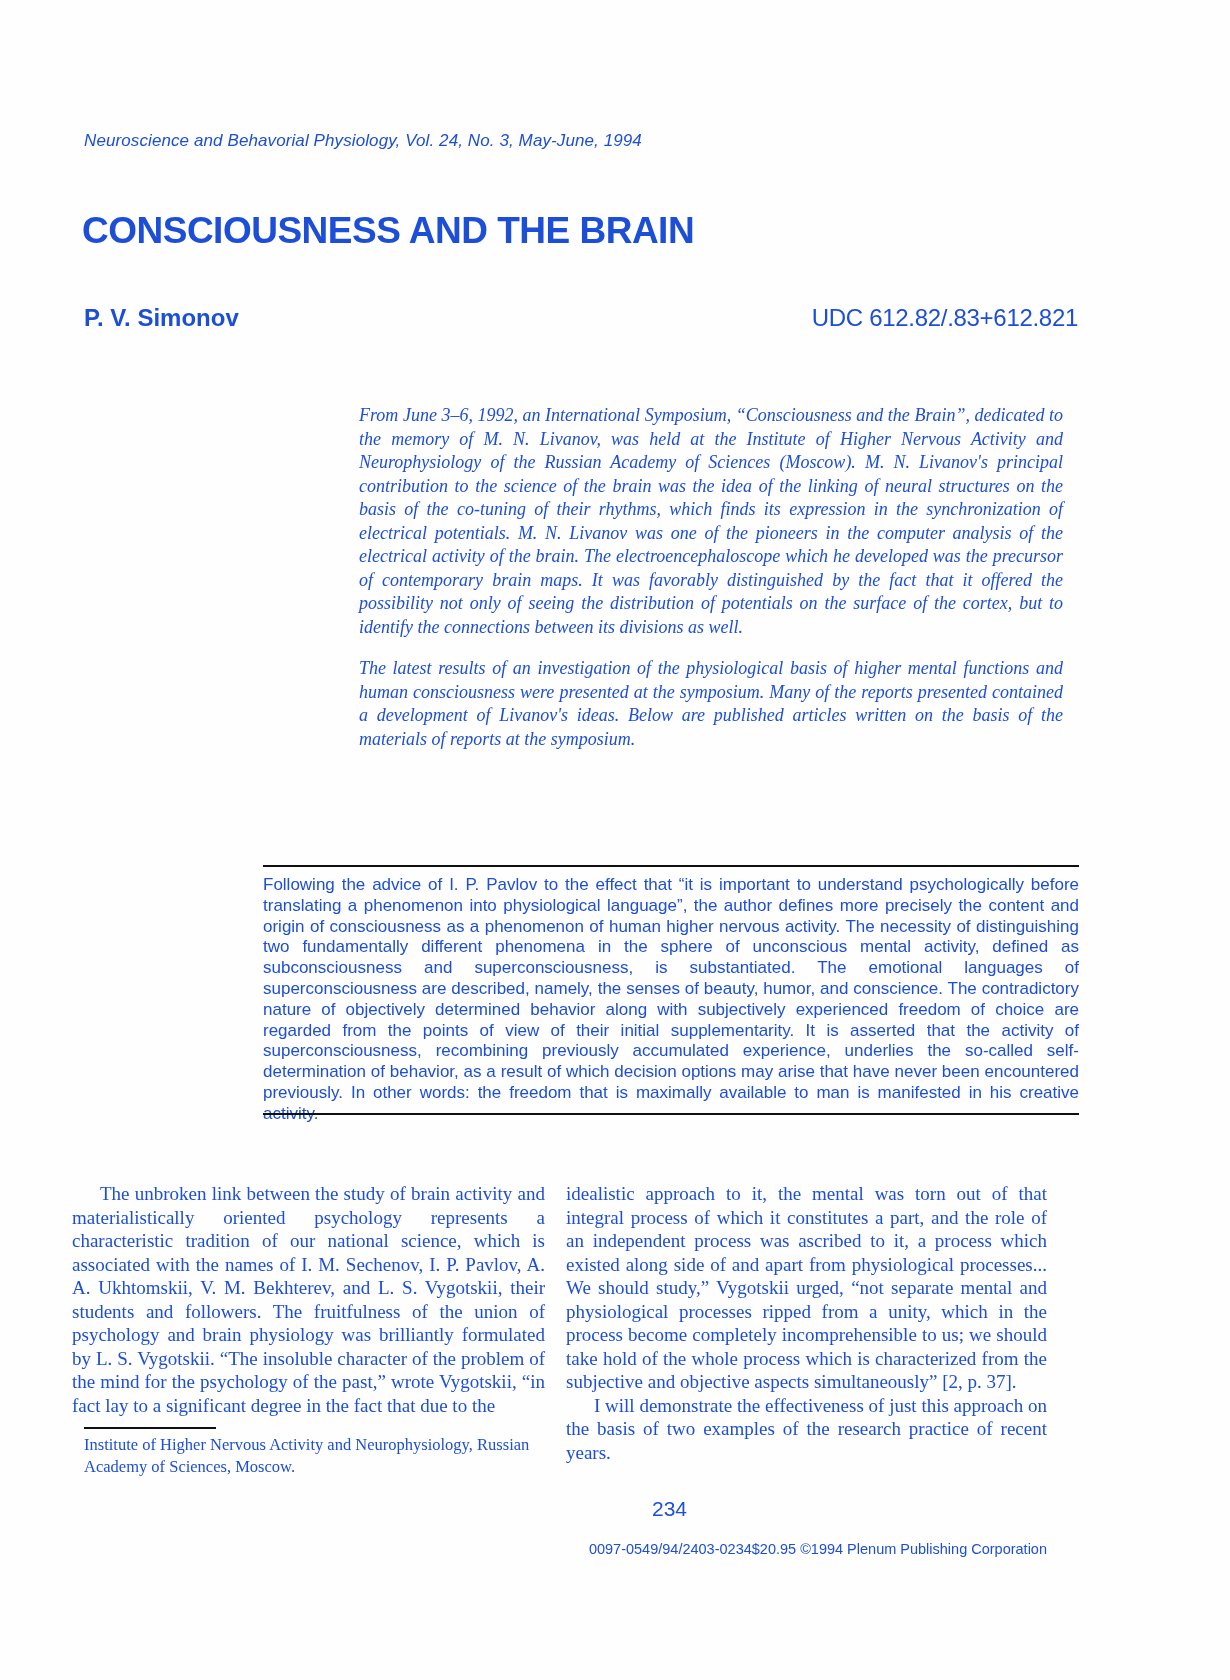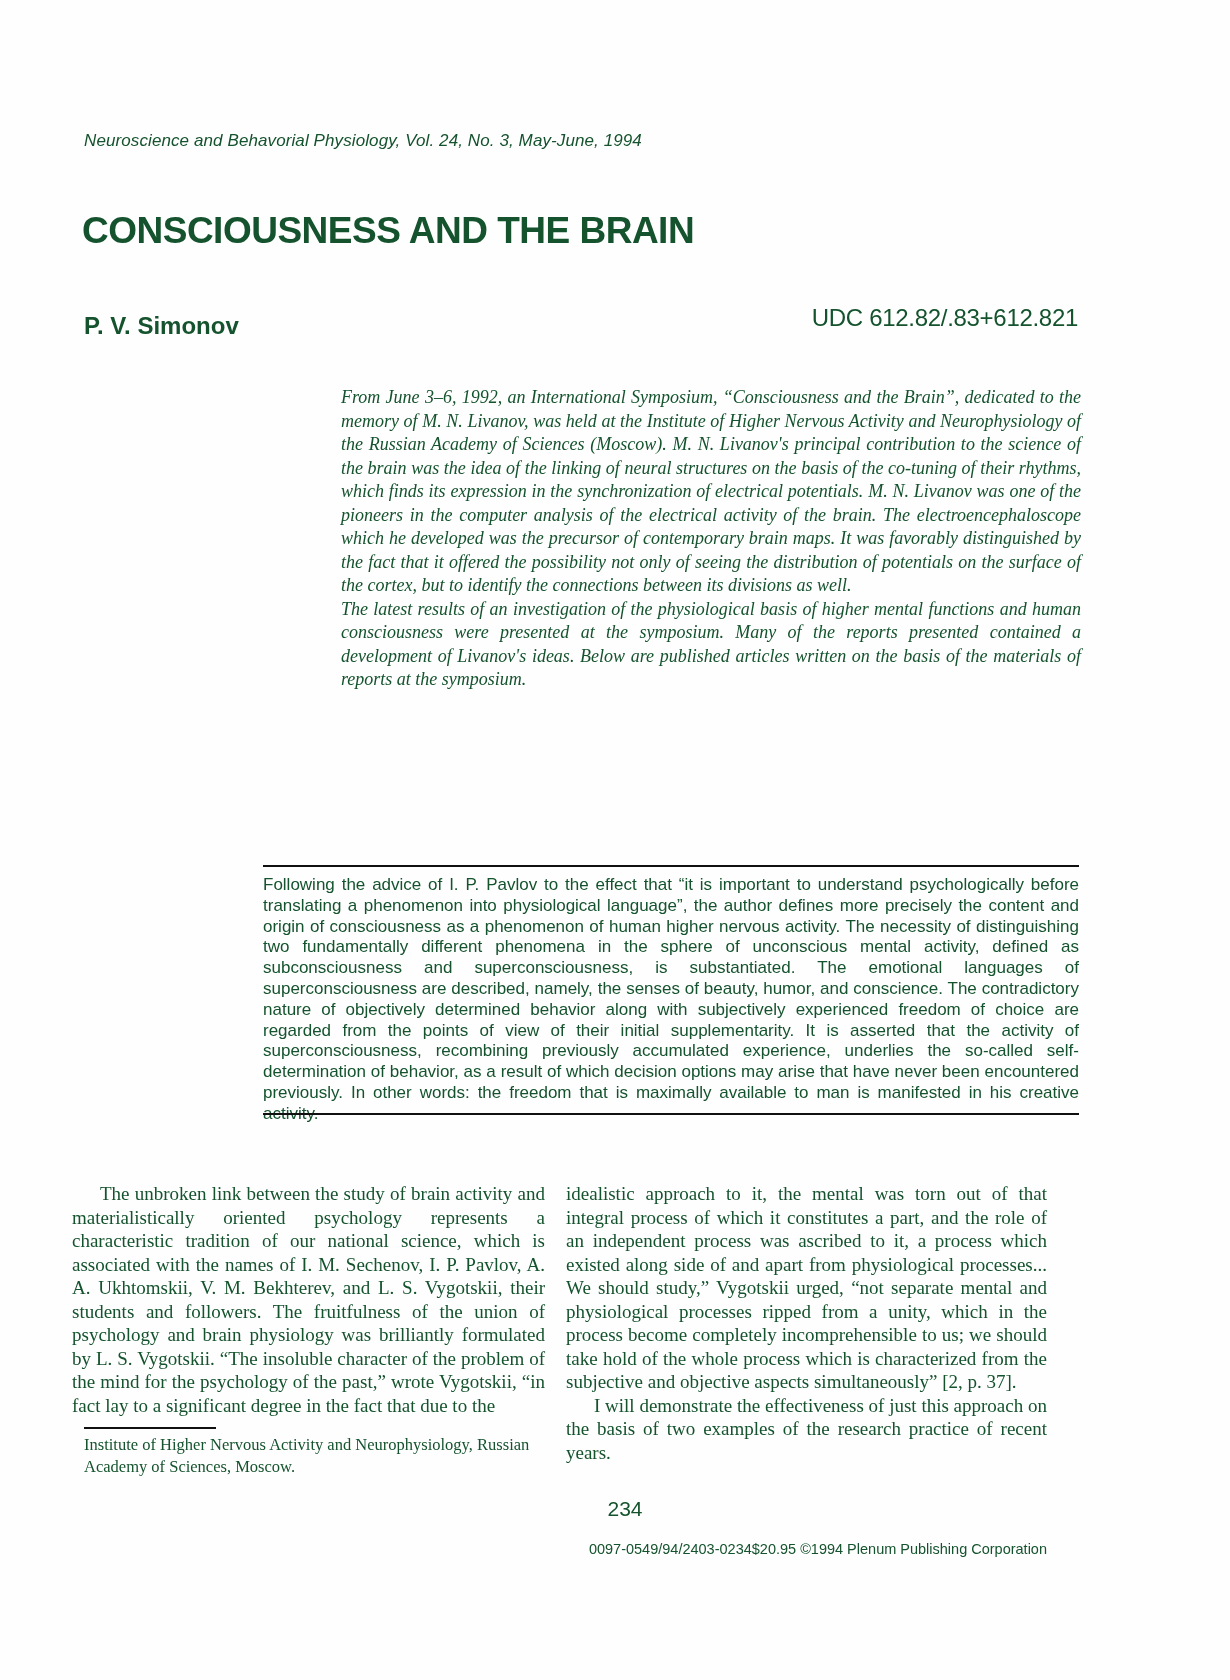--- a/index.html
+++ b/index.html
@@ -6,21 +6,21 @@
     margin: 0;
     padding: 0;
     background: #e8e8e8;
   }
   .page {
     position: relative;
     width: 1230px;
     height: 1680px;
     margin: 0 auto;
     background: #fefefe;
-    color: #14532d;
+    color: #1d4ed8;
     overflow: hidden;
   }
   .journal-line {
     position: absolute;
     left: 84px;
     top: 131px;
     font: italic 17px "Liberation Sans", sans-serif;
     letter-spacing: 0.1px;
   }
   .article-title {
@@ -28,39 +28,38 @@
     left: 82px;
     top: 210px;
     font: bold 37px "Liberation Sans", sans-serif;
     letter-spacing: -0.5px;
   }
   .author-name {
     position: absolute;
     left: 84px;
     top: 304px;
     font: bold 24px "Liberation Sans", sans-serif;
-    margin-top: 8px;
   }
   .udc-code {
     position: absolute;
     right: 152px;
     top: 304px;
     font: 24px "Liberation Sans", sans-serif;
     letter-spacing: -0.3px;
   }
   .dedication {
     position: absolute;
     left: 341px;
     top: 386px;
     width: 740px;
     font: italic 18px "Liberation Serif", serif;
     line-height: 23.5px;
     text-align: justify;
   }
-  .dedication p { margin: 0; }
+  .dedication p { margin: 18px; }
   .translation-note {
     position: absolute;
     left: 176px;
     top: 688px;
     width: 895px;
     font: 20px "Liberation Sans", sans-serif;
     line-height: 29px;
   }
   .received-line {
     position: absolute;
@@ -103,24 +102,24 @@
   .footnote-text {
     position: absolute;
     left: 84px;
     top: 1434px;
     width: 480px;
     font: 16.5px "Liberation Serif", serif;
     line-height: 22px;
   }
   .page-number {
     position: absolute;
-    left: 575px;
+    left: 587px;
     top: 1497px;
     width: 100px;
-    text-align: center;
+    text-align: right;
     font: 21px "Liberation Sans", sans-serif;
   }
   .copyright-line {
     position: absolute;
     right: 183px;
     top: 1541px;
     font: 14.5px "Liberation Sans", sans-serif;
     white-space: nowrap;
   }
 </style>

